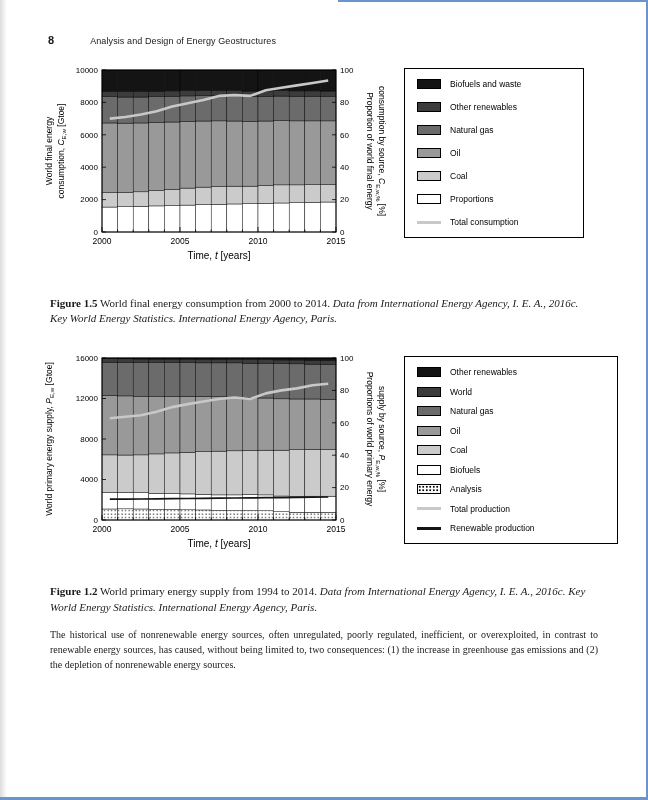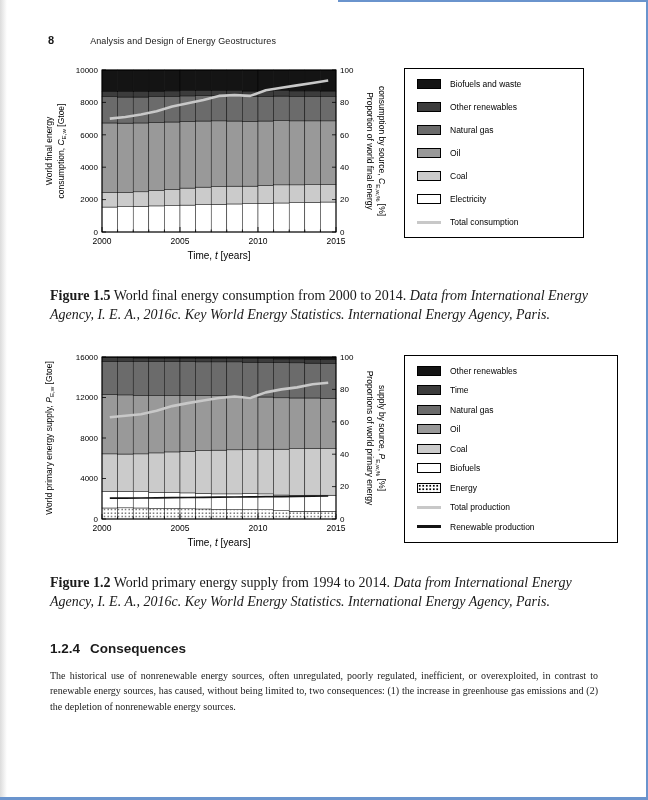--- a/index.html
+++ b/index.html
@@ -28,21 +28,21 @@
   #legend2{width:214px;height:188px;margin-top:4px;}
   .legend-item{display:flex;align-items:center;gap:9px;
                font-family:"Liberation Sans",sans-serif;font-size:8.5px;color:#000;}
   .sw{display:inline-block;width:24px;height:10px;flex:0 0 auto;box-sizing:border-box;}
   .sw-box{border:1px solid #000;}
   .sw-line{height:3px;border:none;}
   .sw-dots{border:1px solid #000;background-color:#fff;
            background-image:radial-gradient(circle,#000 0.7px,transparent 0.8px);
            background-size:3.5px 3.5px;}
 
-  .caption{margin:10px 0 0 50px;width:548px;font-size:14px;line-height:1.38;}
+  .caption{margin:20px 0 0 50px;width:548px;font-size:11px;line-height:1.38;}
   .caption .flabel{font-weight:bold;}
   .caption .src{font-style:italic;}
 
   .sect-head{margin:30px 0 0 50px;font-family:"Liberation Sans",sans-serif;
              font-weight:bold;font-size:13.5px;}
   .sect-head .num{margin-right:10px;}
   .bodytext{margin:12px 50px 0 50px;width:548px;font-size:10px;line-height:1.52;
             text-align:justify;}
 </style>
 </head>
@@ -223,21 +223,21 @@
         <div class="legend-item">
           <span class="sw sw-box" style="background: rgb(153, 153, 153);"></span>
           <span>Oil</span>
         </div>
         <div class="legend-item">
           <span class="sw sw-box" style="background: rgb(203, 203, 203);"></span>
           <span>Coal</span>
         </div>
         <div class="legend-item">
           <span class="sw sw-box" style="background: rgb(255, 255, 255);"></span>
-          <span>Electricity</span>
+          <span>Proportions</span>
         </div>
         <div class="legend-item">
           <span class="sw sw-line" style="background: rgb(200, 200, 200);"></span>
           <span>Total consumption</span>
         </div>
       </div>
   </div>
 
   <p class="caption">
     <span class="flabel">Figure 1.5</span>
@@ -412,57 +412,54 @@
         <text x="334.5" y="87" text-anchor="middle" font-size="8.5" transform="rotate(90 334.5 87)"><tspan>supply by source, </tspan><tspan font-style="italic">P</tspan><tspan font-size="6.2" dy="2.1">E,w,%</tspan><tspan dy="-2.1"> [%]</tspan></text>
         <text x="175" y="195" text-anchor="middle" font-size="10"><tspan>Time, </tspan><tspan font-style="italic">t</tspan><tspan> [years]</tspan></text>
       </svg>
     <div id="legend2" class="legend-box">
         <div class="legend-item">
           <span class="sw sw-box" style="background: rgb(20, 20, 20);"></span>
           <span>Other renewables</span>
         </div>
         <div class="legend-item">
           <span class="sw sw-box" style="background: rgb(60, 60, 60);"></span>
-          <span>Time</span>
+          <span>World</span>
         </div>
         <div class="legend-item">
           <span class="sw sw-box" style="background: rgb(107, 107, 107);"></span>
           <span>Natural gas</span>
         </div>
         <div class="legend-item">
           <span class="sw sw-box" style="background: rgb(153, 153, 153);"></span>
           <span>Oil</span>
         </div>
         <div class="legend-item">
           <span class="sw sw-box" style="background: rgb(203, 203, 203);"></span>
           <span>Coal</span>
         </div>
         <div class="legend-item">
           <span class="sw sw-box" style="background: rgb(255, 255, 255);"></span>
           <span>Biofuels</span>
         </div>
         <div class="legend-item">
           <span class="sw sw-dots"></span>
-          <span>Energy</span>
+          <span>Analysis</span>
         </div>
         <div class="legend-item">
           <span class="sw sw-line" style="background: rgb(200, 200, 200);"></span>
           <span>Total production</span>
         </div>
         <div class="legend-item">
           <span class="sw sw-line" style="background: rgb(20, 20, 20);"></span>
           <span>Renewable production</span>
         </div>
       </div>
   </div>
 
   <p class="caption">
     <span class="flabel">Figure 1.2</span>
     <span>World primary energy supply from 1994 to 2014.</span>
     <span class="src">Data from International Energy Agency, I. E. A., 2016c. Key World Energy Statistics. International Energy Agency, Paris.</span>
   </p>
 
-  <h2 class="sect-head">
-    <span class="num">1.2.4</span><span>Consequences</span>
-  </h2>
 
   <p class="bodytext">The historical use of nonrenewable energy sources, often unregulated, poorly regulated, inefficient, or overexploited, in contrast to renewable energy sources, has caused, without being limited to, two consequences: (1) the increase in greenhouse gas emissions and (2) the depletion of nonrenewable energy sources.</p>
 </div>
 
 </body></html>

